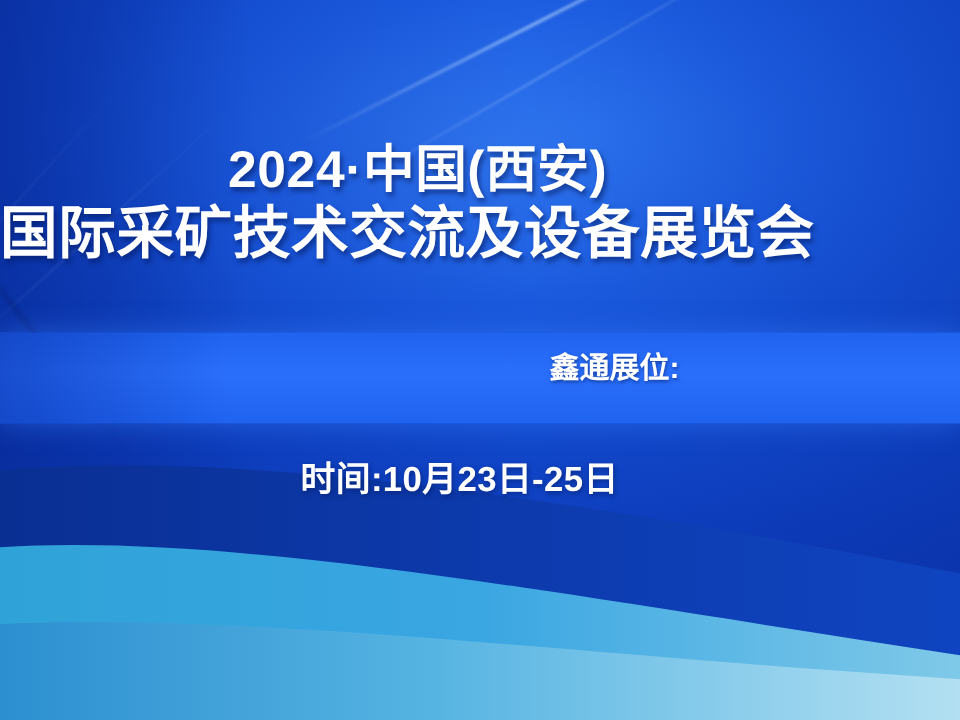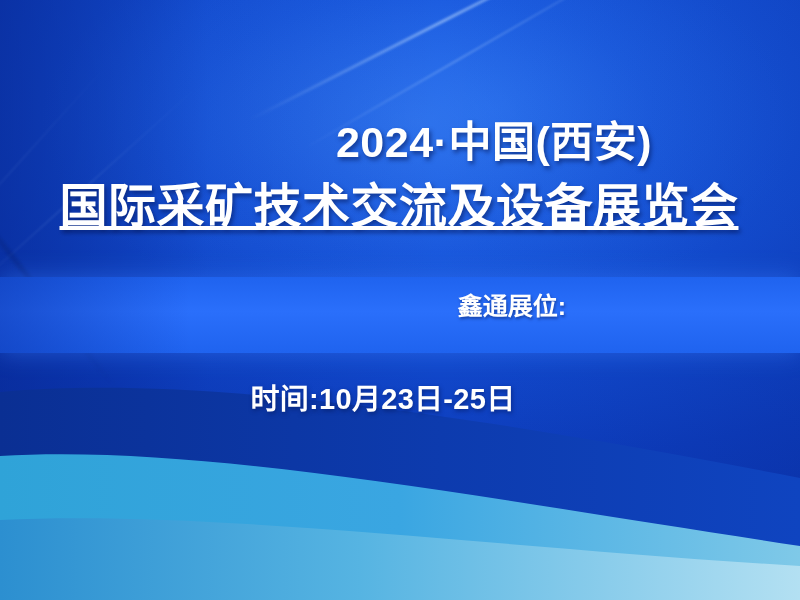--- a/index.html
+++ b/index.html
@@ -97,44 +97,42 @@
     width: 800px;
     height: 230px;
   }
   .waves svg { display: block; width: 100%; height: 100%; }
 
   
   .title-block {
     position: absolute;
     left: 0; right: 0;
     top: 120px;
-    text-align: center;
+    text-align: left;
     padding-right: 34px;
-    padding-left: 32px;
   }
   .title-line1 {
     font-size: 43px;
     font-weight: bold;
     color: #ffffff;
     letter-spacing: 0.5px;
     line-height: 1.05;
     text-shadow: 2px 3px 4px rgba(3,22,86,0.55);
     padding-left: 190px;
     white-space: nowrap;
   }
   .title-line2 {
     font-size: 48px;
     font-weight: bold;
     color: #ffffff;
     letter-spacing: 0.5px;
     line-height: 1.12;
-    margin-top: 15px;
+    margin-top: 4px;
     text-shadow: 2px 3px 4px rgba(3,22,86,0.55);
     white-space: nowrap;
-    text-decoration: underline;
   }
 
   
   .booth-band {
     position: absolute;
     left: 0;
     top: 277px;
     width: 800px;
     height: 76px;
     background: linear-gradient(180deg, #1f63ef 0%, #2a6ffb 45%, #1f63ef 100%);

